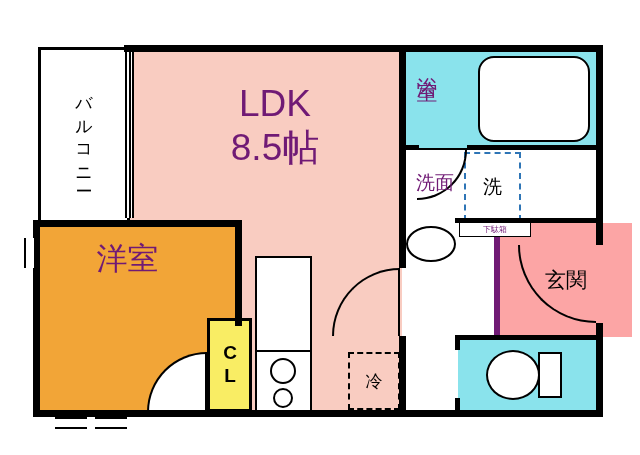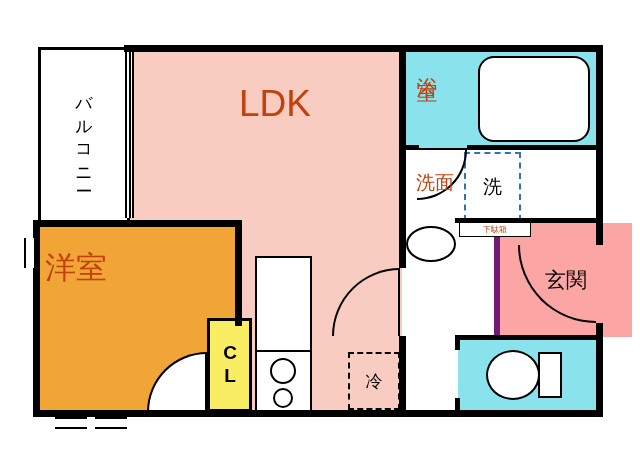--- a/index.html
+++ b/index.html
@@ -1,21 +1,21 @@
 <!DOCTYPE html>
 <html><head>
 <meta charset="utf-8">
 <style>
   html,body{margin:0;padding:0;background:#fff;}
   .plan{position:relative;width:640px;height:455px;background:#fff;overflow:hidden;
         font-family:"Liberation Sans","DejaVu Sans",sans-serif;color:#000;}
   .abs{position:absolute;}
   .w{position:absolute;background:#000;}
   .fill{position:absolute;}
-  .lbl{position:absolute;color:#c2410c;}
+  .lbl{position:absolute;color:#701a75;}
   .vtext{writing-mode:vertical-rl;text-orientation:upright;}
   .center{display:flex;align-items:center;justify-content:center;}
   .ldk-fill{background:#F9CCC1;}
   .western{background:#F2A537;border:6px solid #000;box-sizing:border-box;}
   .cyan{background:#8AE3EC;}
   .gray{background:#fca5a5;border-left:6px solid #701a75;box-sizing:border-box;margin-left:36px;}
   .balcony{background:#fff;border:3px solid #000;box-sizing:border-box;}
   .closet{background:#F9ED64;border:3px solid #000;box-sizing:border-box;}
   .fixture{position:absolute;background:#fff;border:2.5px solid #000;box-sizing:border-box;}
   .dashbox{position:absolute;background:#fff;box-sizing:border-box;}
@@ -96,23 +96,24 @@
   <div class="abs" style="left:125px;top:52px;width:9px;height:166px;background:#fff;border-left:2px solid #000;border-right:2px solid #000;box-sizing:border-box;">
     <div style="position:absolute;left:2px;top:0;width:2px;height:100%;background:#000;"></div>
   </div>
 
   <div class="abs" style="left:55px;top:417px;width:32px;height:8px;background:#fff;border-top:2px solid #000;border-bottom:2px solid #000;"></div>
   <div class="abs" style="left:95px;top:417px;width:32px;height:8px;background:#fff;border-top:2px solid #000;border-bottom:2px solid #000;"></div>
   <div class="abs" style="left:24px;top:238px;width:8px;height:30px;background:#fff;border-left:2px solid #000;border-right:2px solid #000;"></div>
 
   <div class="lbl" style="left:175px;top:82px;width:200px;text-align:center;font-size:37px;font-weight:500;line-height:1.2;">
     <div>LDK</div>
+    <div>8.5帖</div>
   </div>
 
-  <div class="lbl" style="left:45px;top:249px;width:165px;text-align:left;font-size:31px;font-weight:500;line-height:1.25;">
+  <div class="lbl" style="left:45px;top:240px;width:165px;text-align:center;font-size:31px;font-weight:500;line-height:1.25;">
     <div>洋室</div>
   </div>
 
   <div class="lbl vtext" style="left:413px;top:60px;font-size:21px;letter-spacing:4px;">浴室</div>
 
   <div class="lbl" style="left:416px;top:170px;font-size:19px;">洗面</div>
 
   <div class="lbl center" style="left:459px;top:222px;width:72px;height:15px;background:#fff;border:1px solid #000;box-sizing:border-box;">
     <span style="font-size:8px;">下駄箱</span>
   </div>

